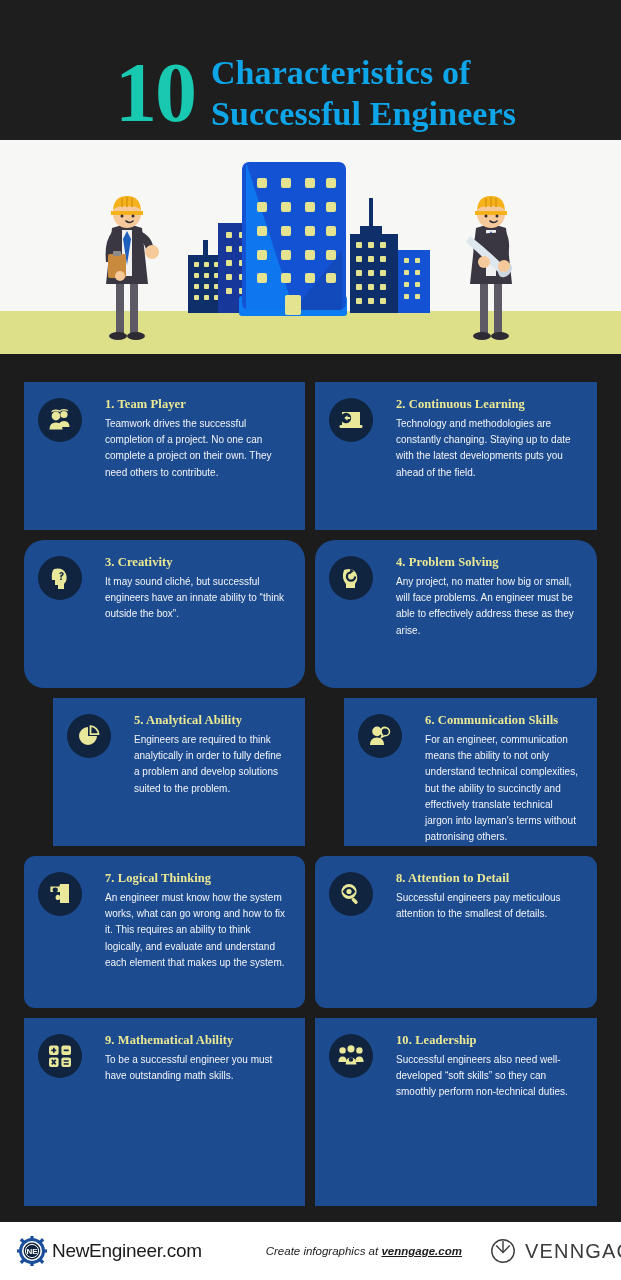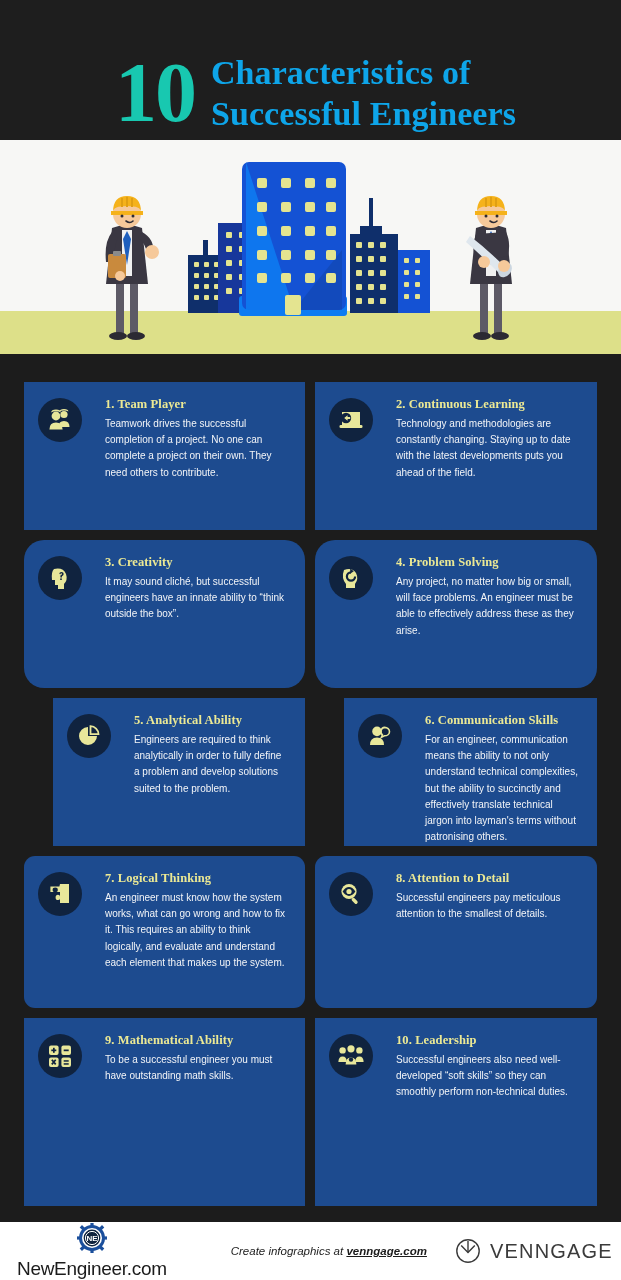--- a/index.html
+++ b/index.html
@@ -128,21 +128,20 @@
     height: 58px;
     background: #ffffff;
     display: flex;
     align-items: center;
   }
   .ne-logo {
     display: flex;
     align-items: center;
     gap: 5px;
     margin-left: 17px;
-    flex-direction: column;
   }
   .ne-text {
     font-family: "Liberation Sans", sans-serif;
     font-size: 19px;
     color: #1b1b1b;
     letter-spacing: -0.3px;
     white-space: nowrap;
   }
   .ne-text b { font-weight: 400; margin-top: 19px; }
   .ne-text .light { font-weight: 400; }

